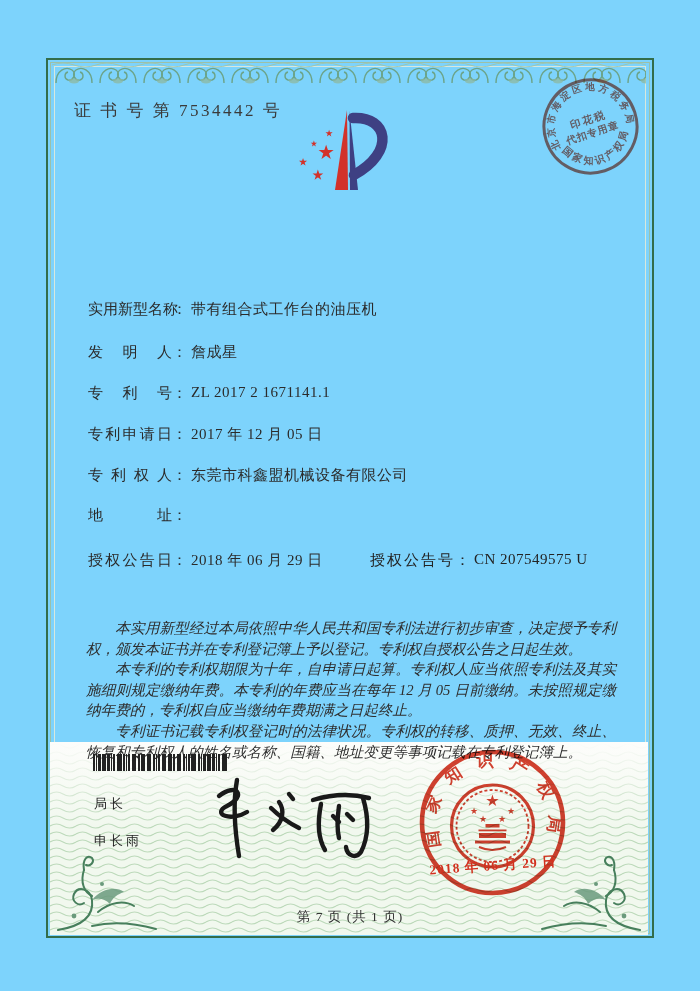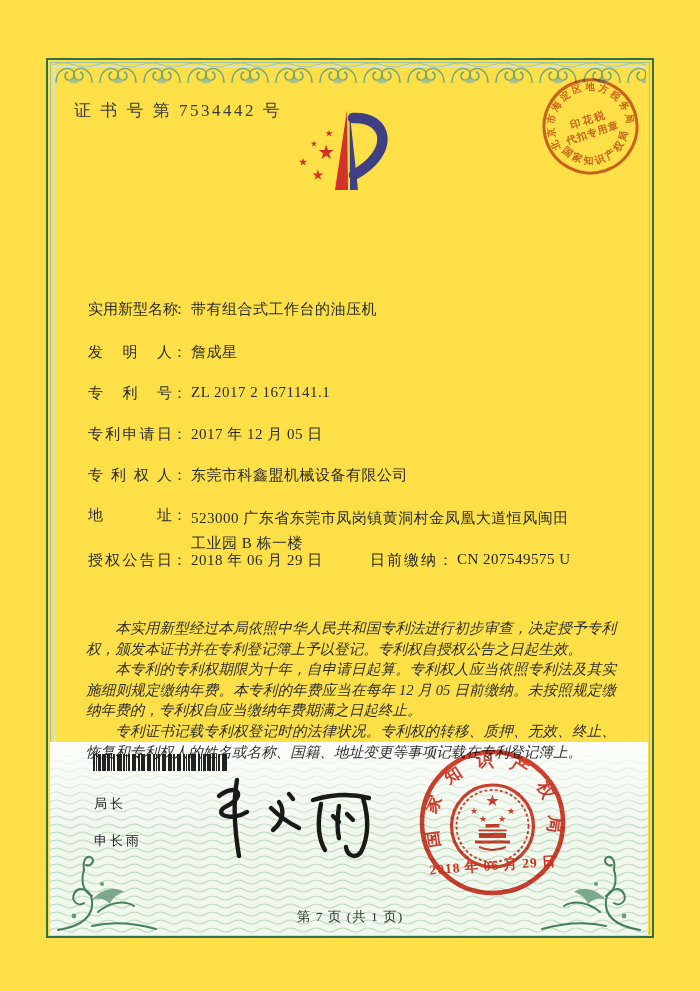--- a/index.html
+++ b/index.html
@@ -1,16 +1,16 @@
 <!DOCTYPE html>
 <html><head>
 <meta charset="utf-8">
 <style>
   html,body{margin:0;padding:0;background:#ffffff;}
-  #page{position:relative;width:700px;height:991px;background:#fde047;overflow:hidden;
+  #page{position:relative;width:700px;height:991px;background:#7dd3fc;overflow:hidden;
         font-family:"Liberation Serif","DejaVu Serif",serif;color:#232323;outline:1px solid #e2e2de;}
 
   
   .frame{position:absolute;left:46px;top:58px;width:604px;height:876px;border:2.5px solid #336d4b;}
   .frame-in1{position:absolute;inset:2px;border:1px solid #9cc0a8;}
   .frame-in2{position:absolute;inset:6px;border:1px solid #d8e8dc;}
 
   .abs{position:absolute;}
 
   .cert-no{left:74px;top:99px;font-size:17px;letter-spacing:2.5px;color:#3a3a3a;}
@@ -132,27 +132,27 @@
   <div class="abs frow" style="top:384px">
     <span class="flabel">专利号</span><span class="fcolon">：</span><span class="fvalue">ZL 2017 2 1671141.1</span>
   </div>
   <div class="abs frow" style="top:425px">
     <span class="flabel">专利申请日</span><span class="fcolon">：</span><span class="fvalue">2017 年 12 月 05 日</span>
   </div>
   <div class="abs frow" style="top:466px">
     <span class="flabel">专利权人</span><span class="fcolon">：</span><span class="fvalue">东莞市科鑫盟机械设备有限公司</span>
   </div>
   <div class="abs frow" style="top:506px">
-    <span class="flabel">地址</span><span class="fcolon">：</span><span class="addrblock"><div>523000 广东省东莞市凤岗镇黄洞村金凤凰大道恒风闽田</div><div>工业园 B 栋一楼</div></span>
+    <span class="flabel">地址</span><span class="fcolon">：</span>
   </div>
   <div class="abs frow" style="top:551px">
     <span class="flabel">授权公告日</span><span class="fcolon">：</span><span class="fvalue">2018 年 06 月 29 日</span>
   </div>
   <div class="abs grant-right" style="top:551px">
-    <span class="glabel">日前缴纳</span><span class="fcolon">：</span><span class="fvalue">CN 207549575 U</span>
+    <span class="glabel">授权公告号</span><span class="fcolon">：</span><span class="fvalue">CN 207549575 U</span>
   </div>
 
   <div class="abs body-text">
     <p>本实用新型经过本局依照中华人民共和国专利法进行初步审查，决定授予专利权，颁发本证书并在专利登记簿上予以登记。专利权自授权公告之日起生效。</p>
     <p>本专利的专利权期限为十年，自申请日起算。专利权人应当依照专利法及其实施细则规定缴纳年费。本专利的年费应当在每年 12 月 05 日前缴纳。未按照规定缴纳年费的，专利权自应当缴纳年费期满之日起终止。</p>
     <p>专利证书记载专利权登记时的法律状况。专利权的转移、质押、无效、终止、恢复和专利权人的姓名或名称、国籍、地址变更等事项记载在专利登记簿上。</p>
   </div>
 
   <div class="abs barcode"></div>
 

